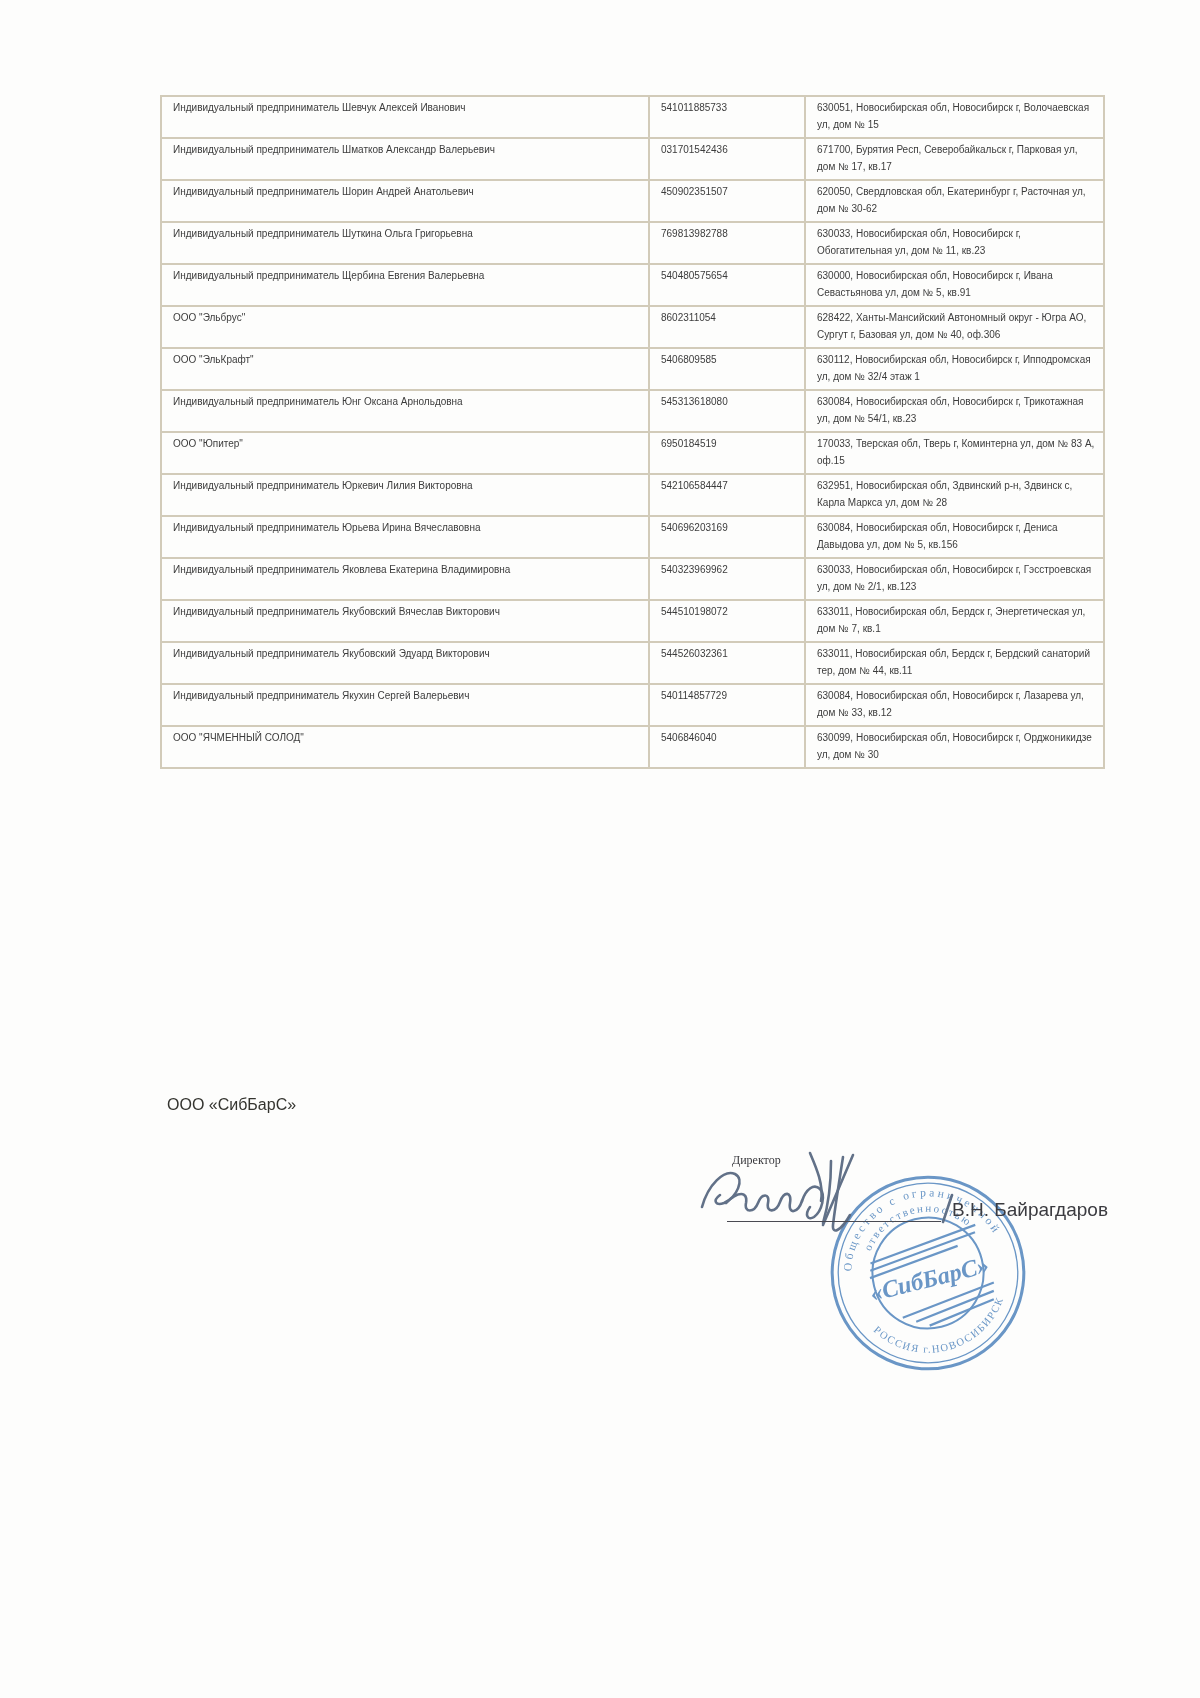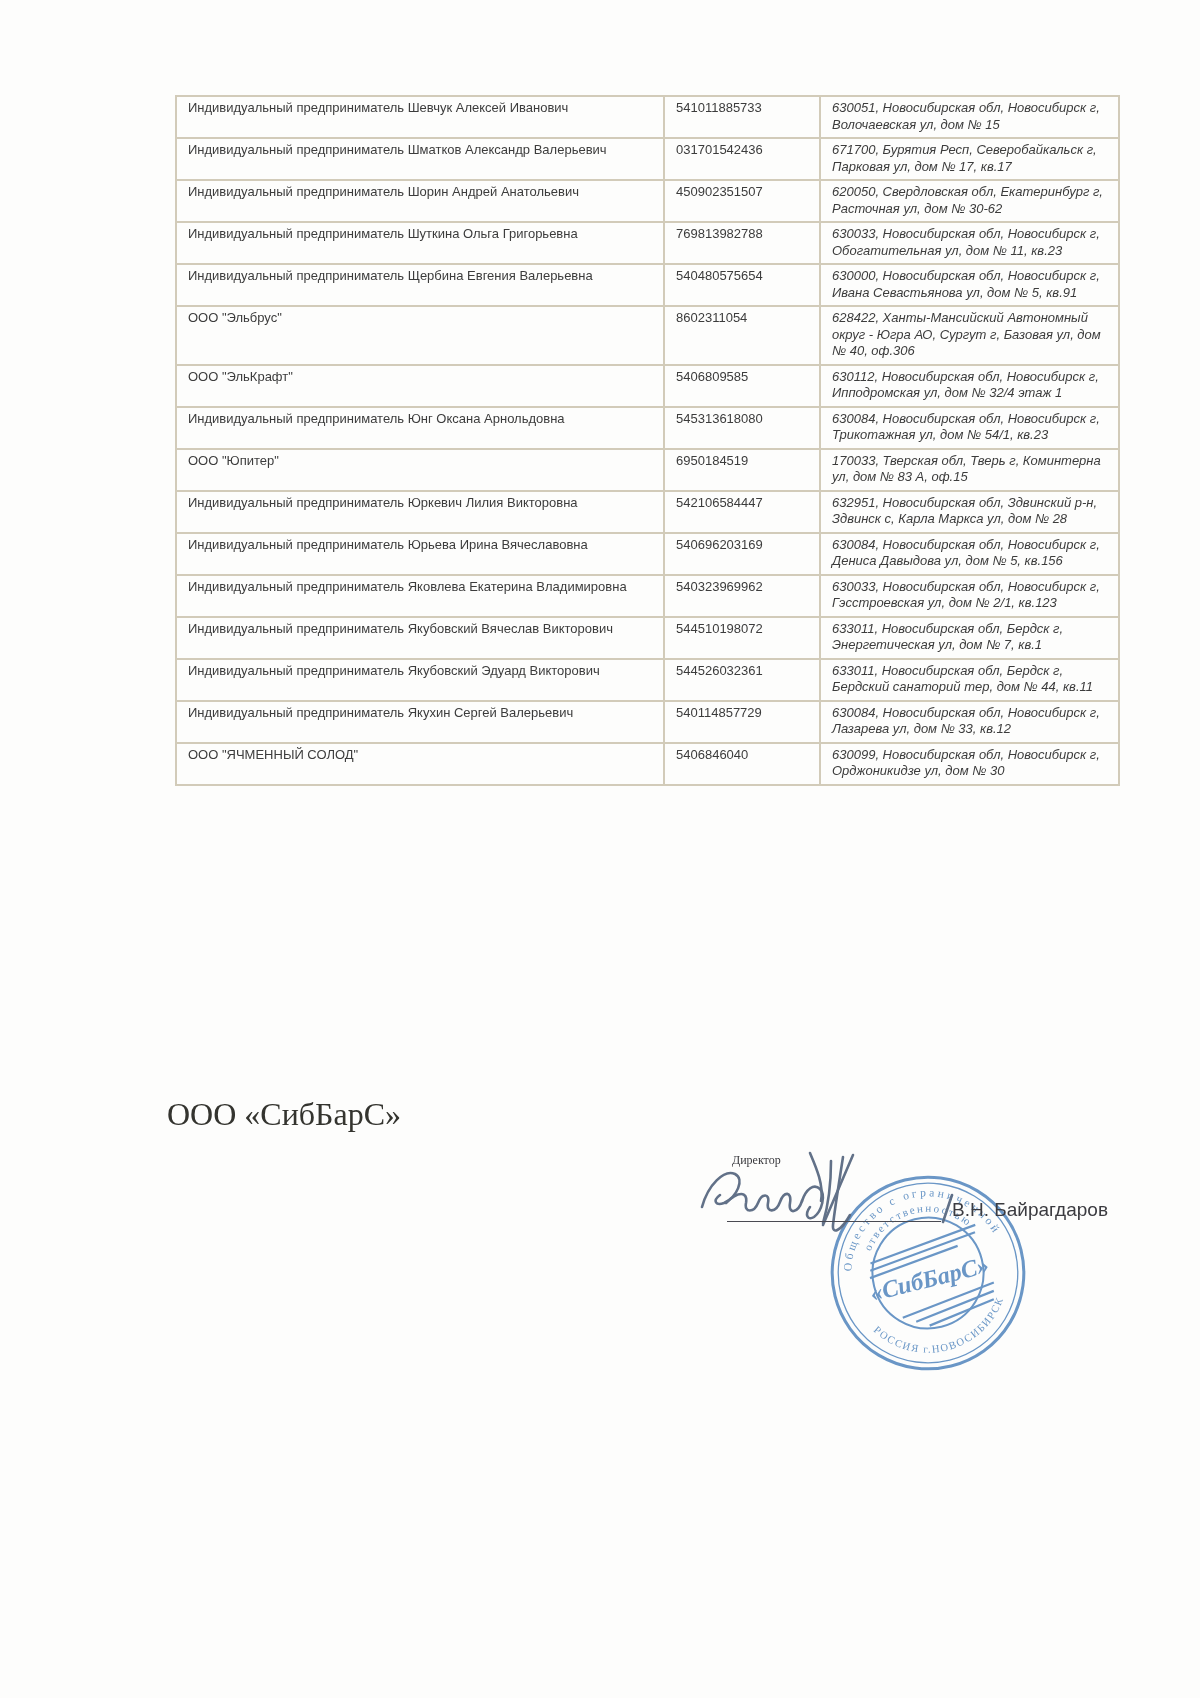--- a/index.html
+++ b/index.html
@@ -8,39 +8,39 @@
     background:#fdfdfc;
     font-family:"Liberation Sans",sans-serif;
     color:#3c3c3c;
     position:relative;
     overflow:hidden;
   }
   .page{position:absolute;inset:0;}
 
   
   table.registry{
-    position:absolute;left:175px;top:95px;width:880px;
+    position:absolute;left:160px;top:95px;width:880px;
     border-collapse:collapse;table-layout:fixed;
-    font-size:13px;line-height:16.5px;color:#3c3c3c;
+    font-size:10px;line-height:16.5px;color:#3c3c3c;
   }
   table.registry td{
     border:2px solid #d2cbb9;
     vertical-align:top;
     padding:3px 8px 4px 11px;
     word-wrap:break-word;
   }
   td.col-name{width:467px;}
   td.col-inn{width:135px;padding-left:7px;}
-  td.col-address{width:278px;font-style:italic;}
+  td.col-address{width:278px;}
 
   
   .company-line{
     position:absolute;left:167px;top:1096px;
-    font-family:Liberation Serif, serif;
-    font-size:32px;color:#34342f;
+    font-family:Liberation Sans, sans-serif;
+    font-size:16px;color:#34342f;
   }
   .director-label{
     position:absolute;left:732px;top:1153px;
     font-family:"Liberation Serif",serif;
     font-size:12px;color:#3a3a3e;
     z-index:6;
   }
   .signer-name{
     position:absolute;left:952px;top:1199px;
     font-family:Liberation Sans, sans-serif;

